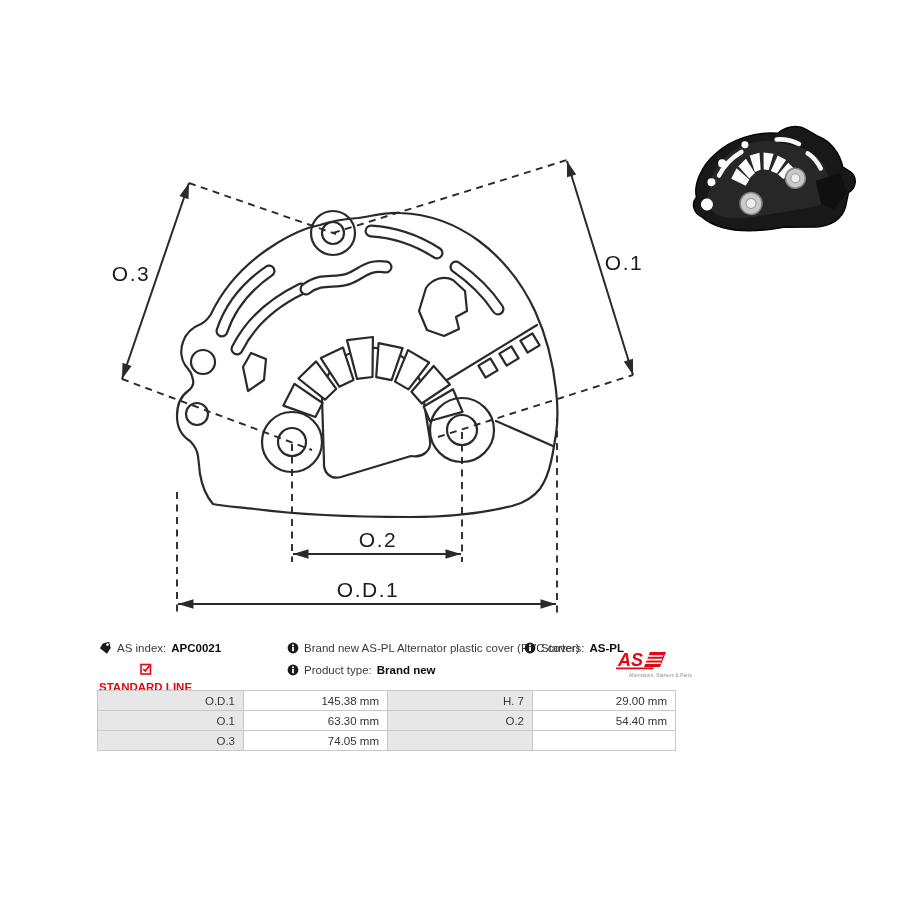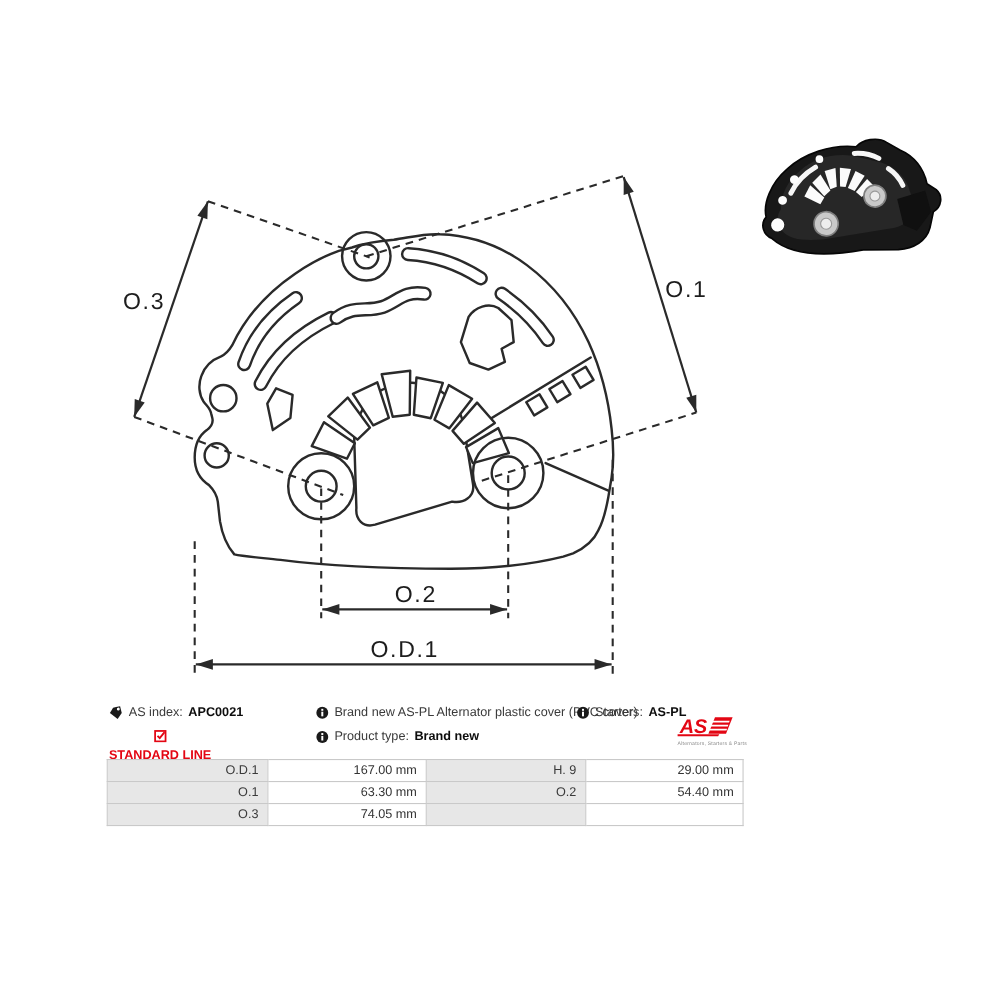--- a/index.html
+++ b/index.html
@@ -15,21 +15,21 @@
   .ah{fill:#2a2a2a;}
   .slot-o{stroke:#2a2a2a;stroke-width:13;fill:none;stroke-linecap:round;}
   .slot-i{stroke:#ffffff;stroke-width:8.6;fill:none;stroke-linecap:round;}
   .dim{font-family:"Liberation Sans",sans-serif;font-size:21px;fill:#1d1d1d;letter-spacing:1.5px;}
   
   .inforow{position:absolute;display:flex;align-items:center;gap:5px;font-size:11.5px;line-height:14px;white-space:nowrap;}
   .inforow .b{font-weight:bold;color:#0d0d0d;}
   .red{color:#e30613;font-weight:bold;}
   .icn{flex:0 0 auto;display:inline-block;}
   
-  #logo{position:absolute;left:616px;top:650px;width:76px;text-align:left;}
+  #logo{position:absolute;left:616px;top:650px;width:76px;text-align:right;}
   #logo .caption{font-size:4.6px;color:#8a8a8a;margin-top:1px;letter-spacing:.2px;}
   
   #spec{position:absolute;left:97px;top:690px;border-collapse:collapse;table-layout:fixed;width:578px;font-size:11.5px;color:#3a3a3a;}
   #spec td{border:1px solid #c9c9c9;height:19px;padding:0 8px 0 2px;text-align:right;overflow:hidden;}
   #spec td.lbl{background:#e7e7e7;}
   #spec td.val{background:#ffffff;color:#333;}
 </style>
 </head>
 <body>
 
@@ -258,22 +258,22 @@
   <table id="spec">
     <colgroup>
         <col style="width:146px">
         <col style="width:144px">
         <col style="width:145px">
         <col style="width:143px">
       </colgroup>
     <tbody>
       <tr>
         <td class="lbl">O.D.1</td>
-        <td class="val">167.00 mm</td>
-        <td class="lbl">H. 9</td>
+        <td class="val">145.38 mm</td>
+        <td class="lbl">H. 7</td>
         <td class="val">29.00 mm</td>
       </tr>
       <tr>
         <td class="lbl">O.1</td>
         <td class="val">63.30 mm</td>
         <td class="lbl">O.2</td>
         <td class="val">54.40 mm</td>
       </tr>
       <tr>
         <td class="lbl">O.3</td>

